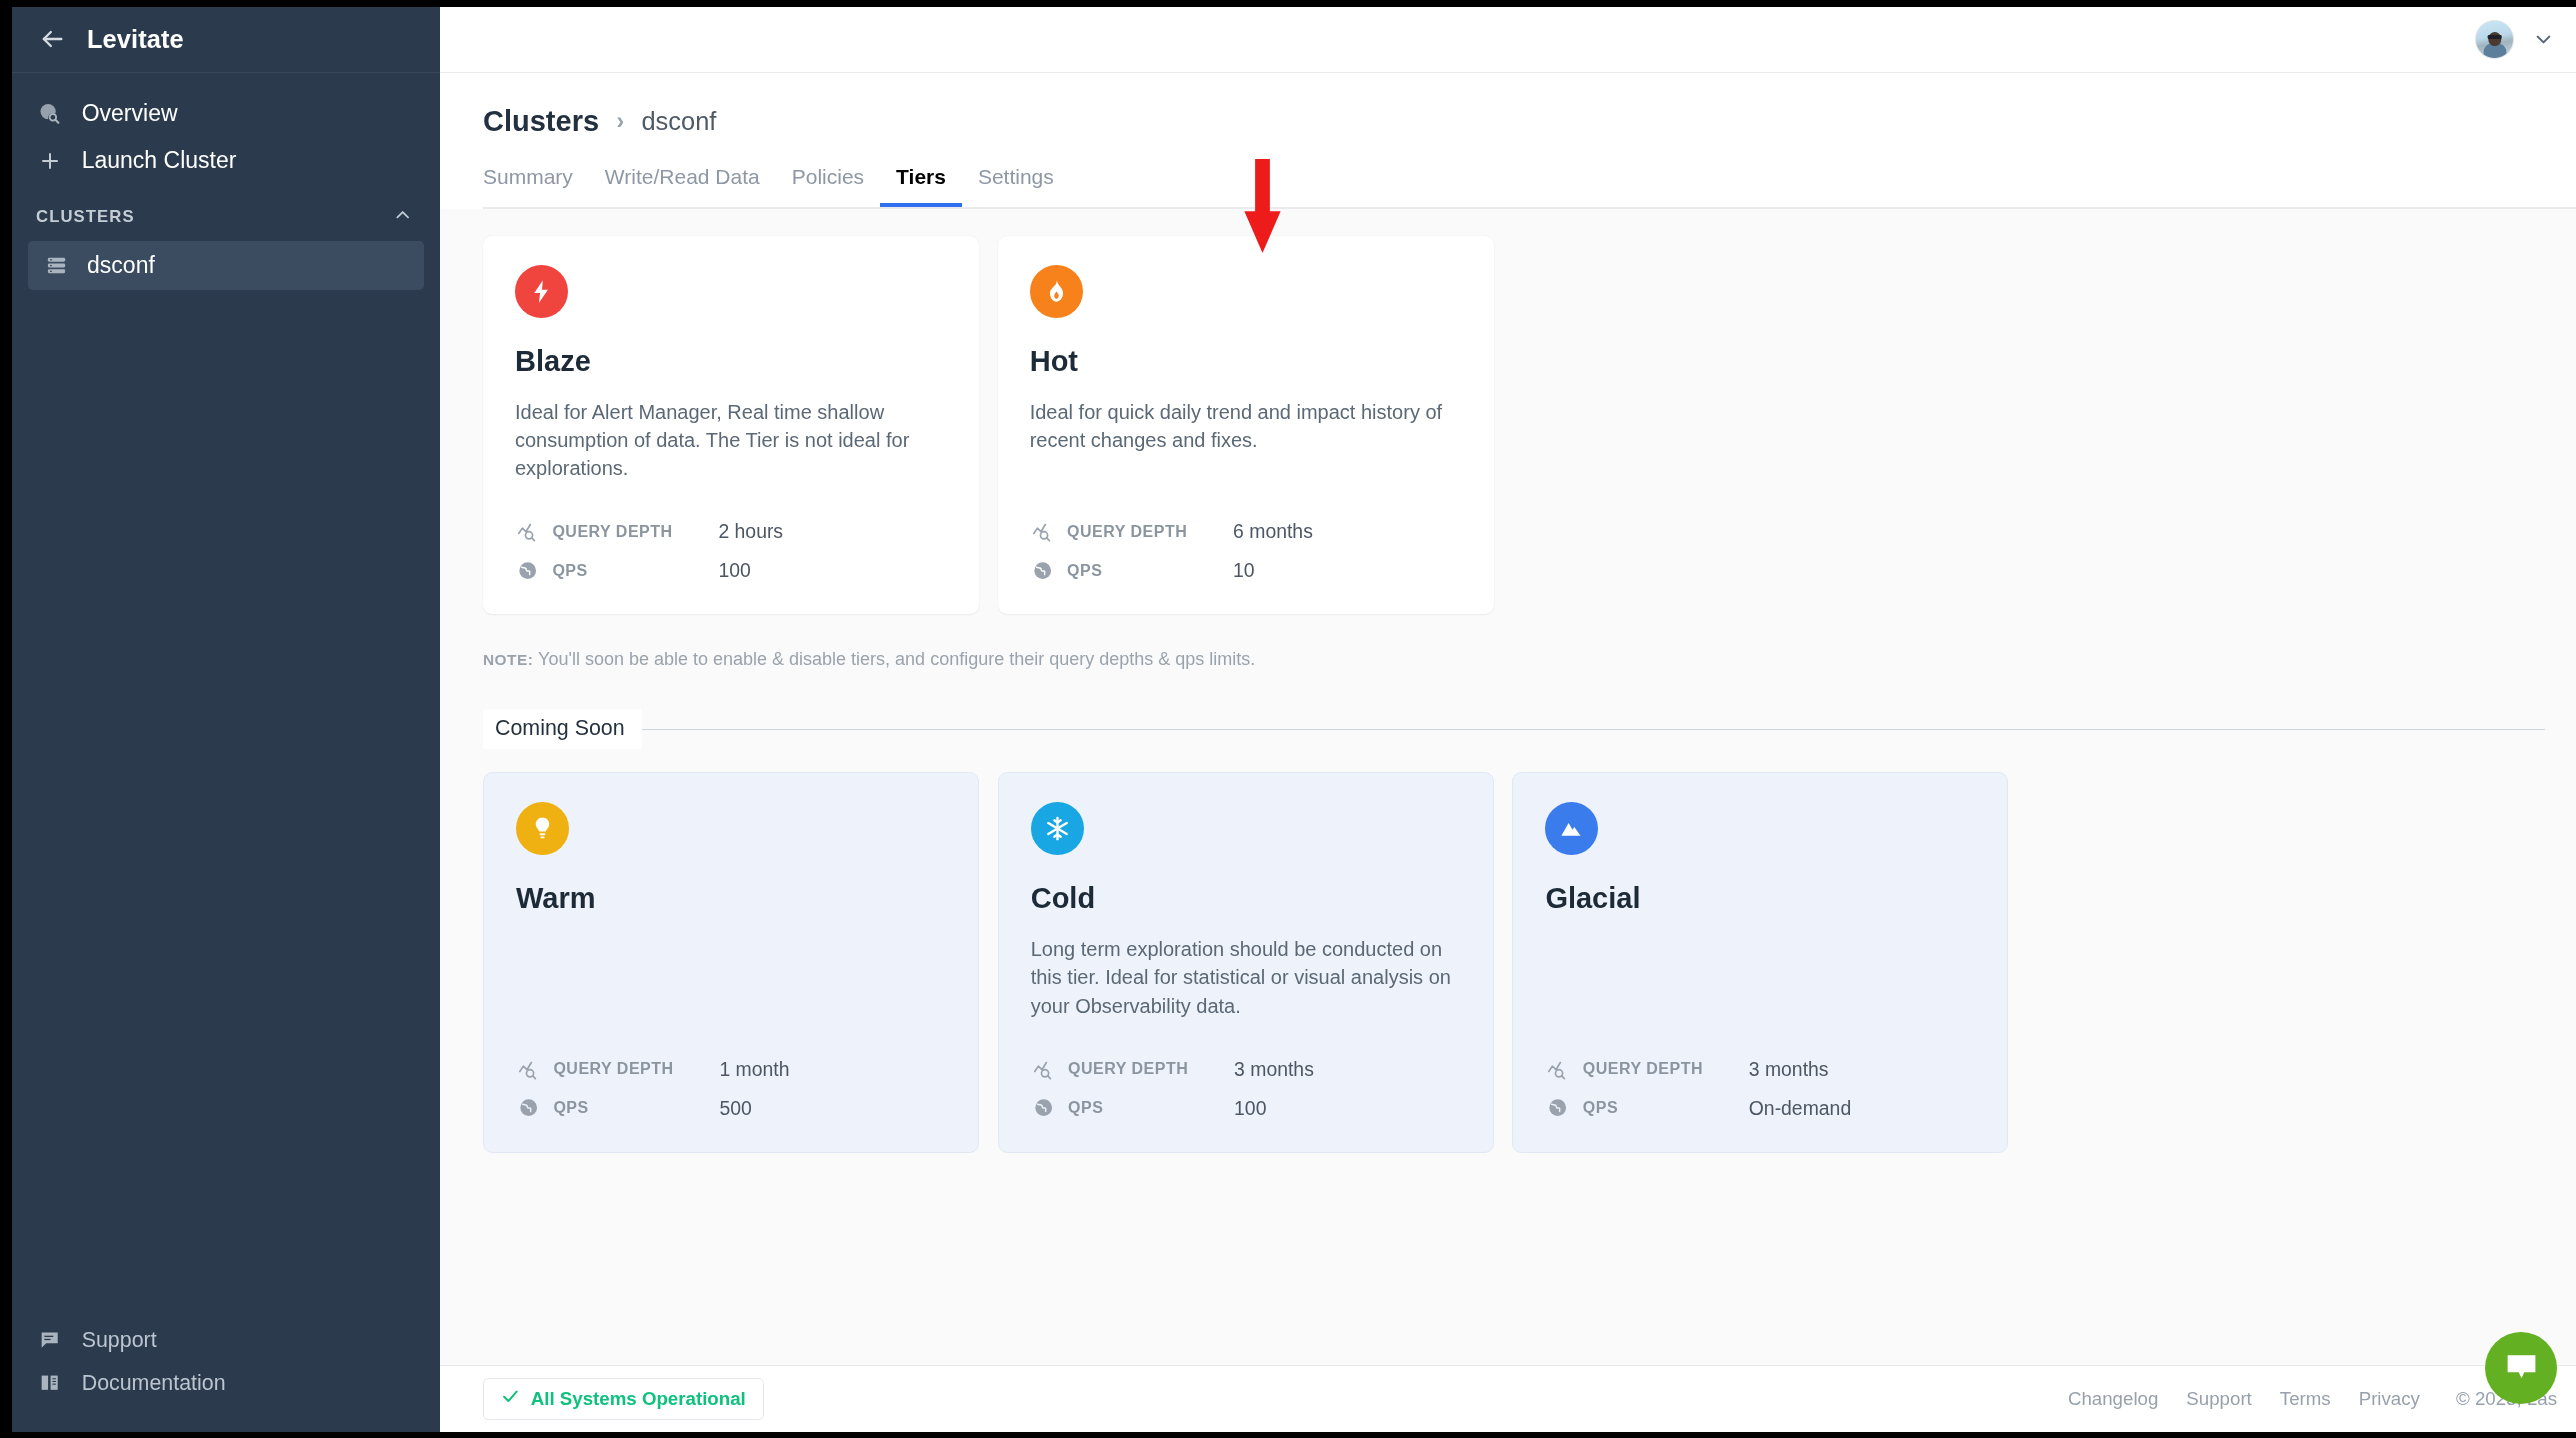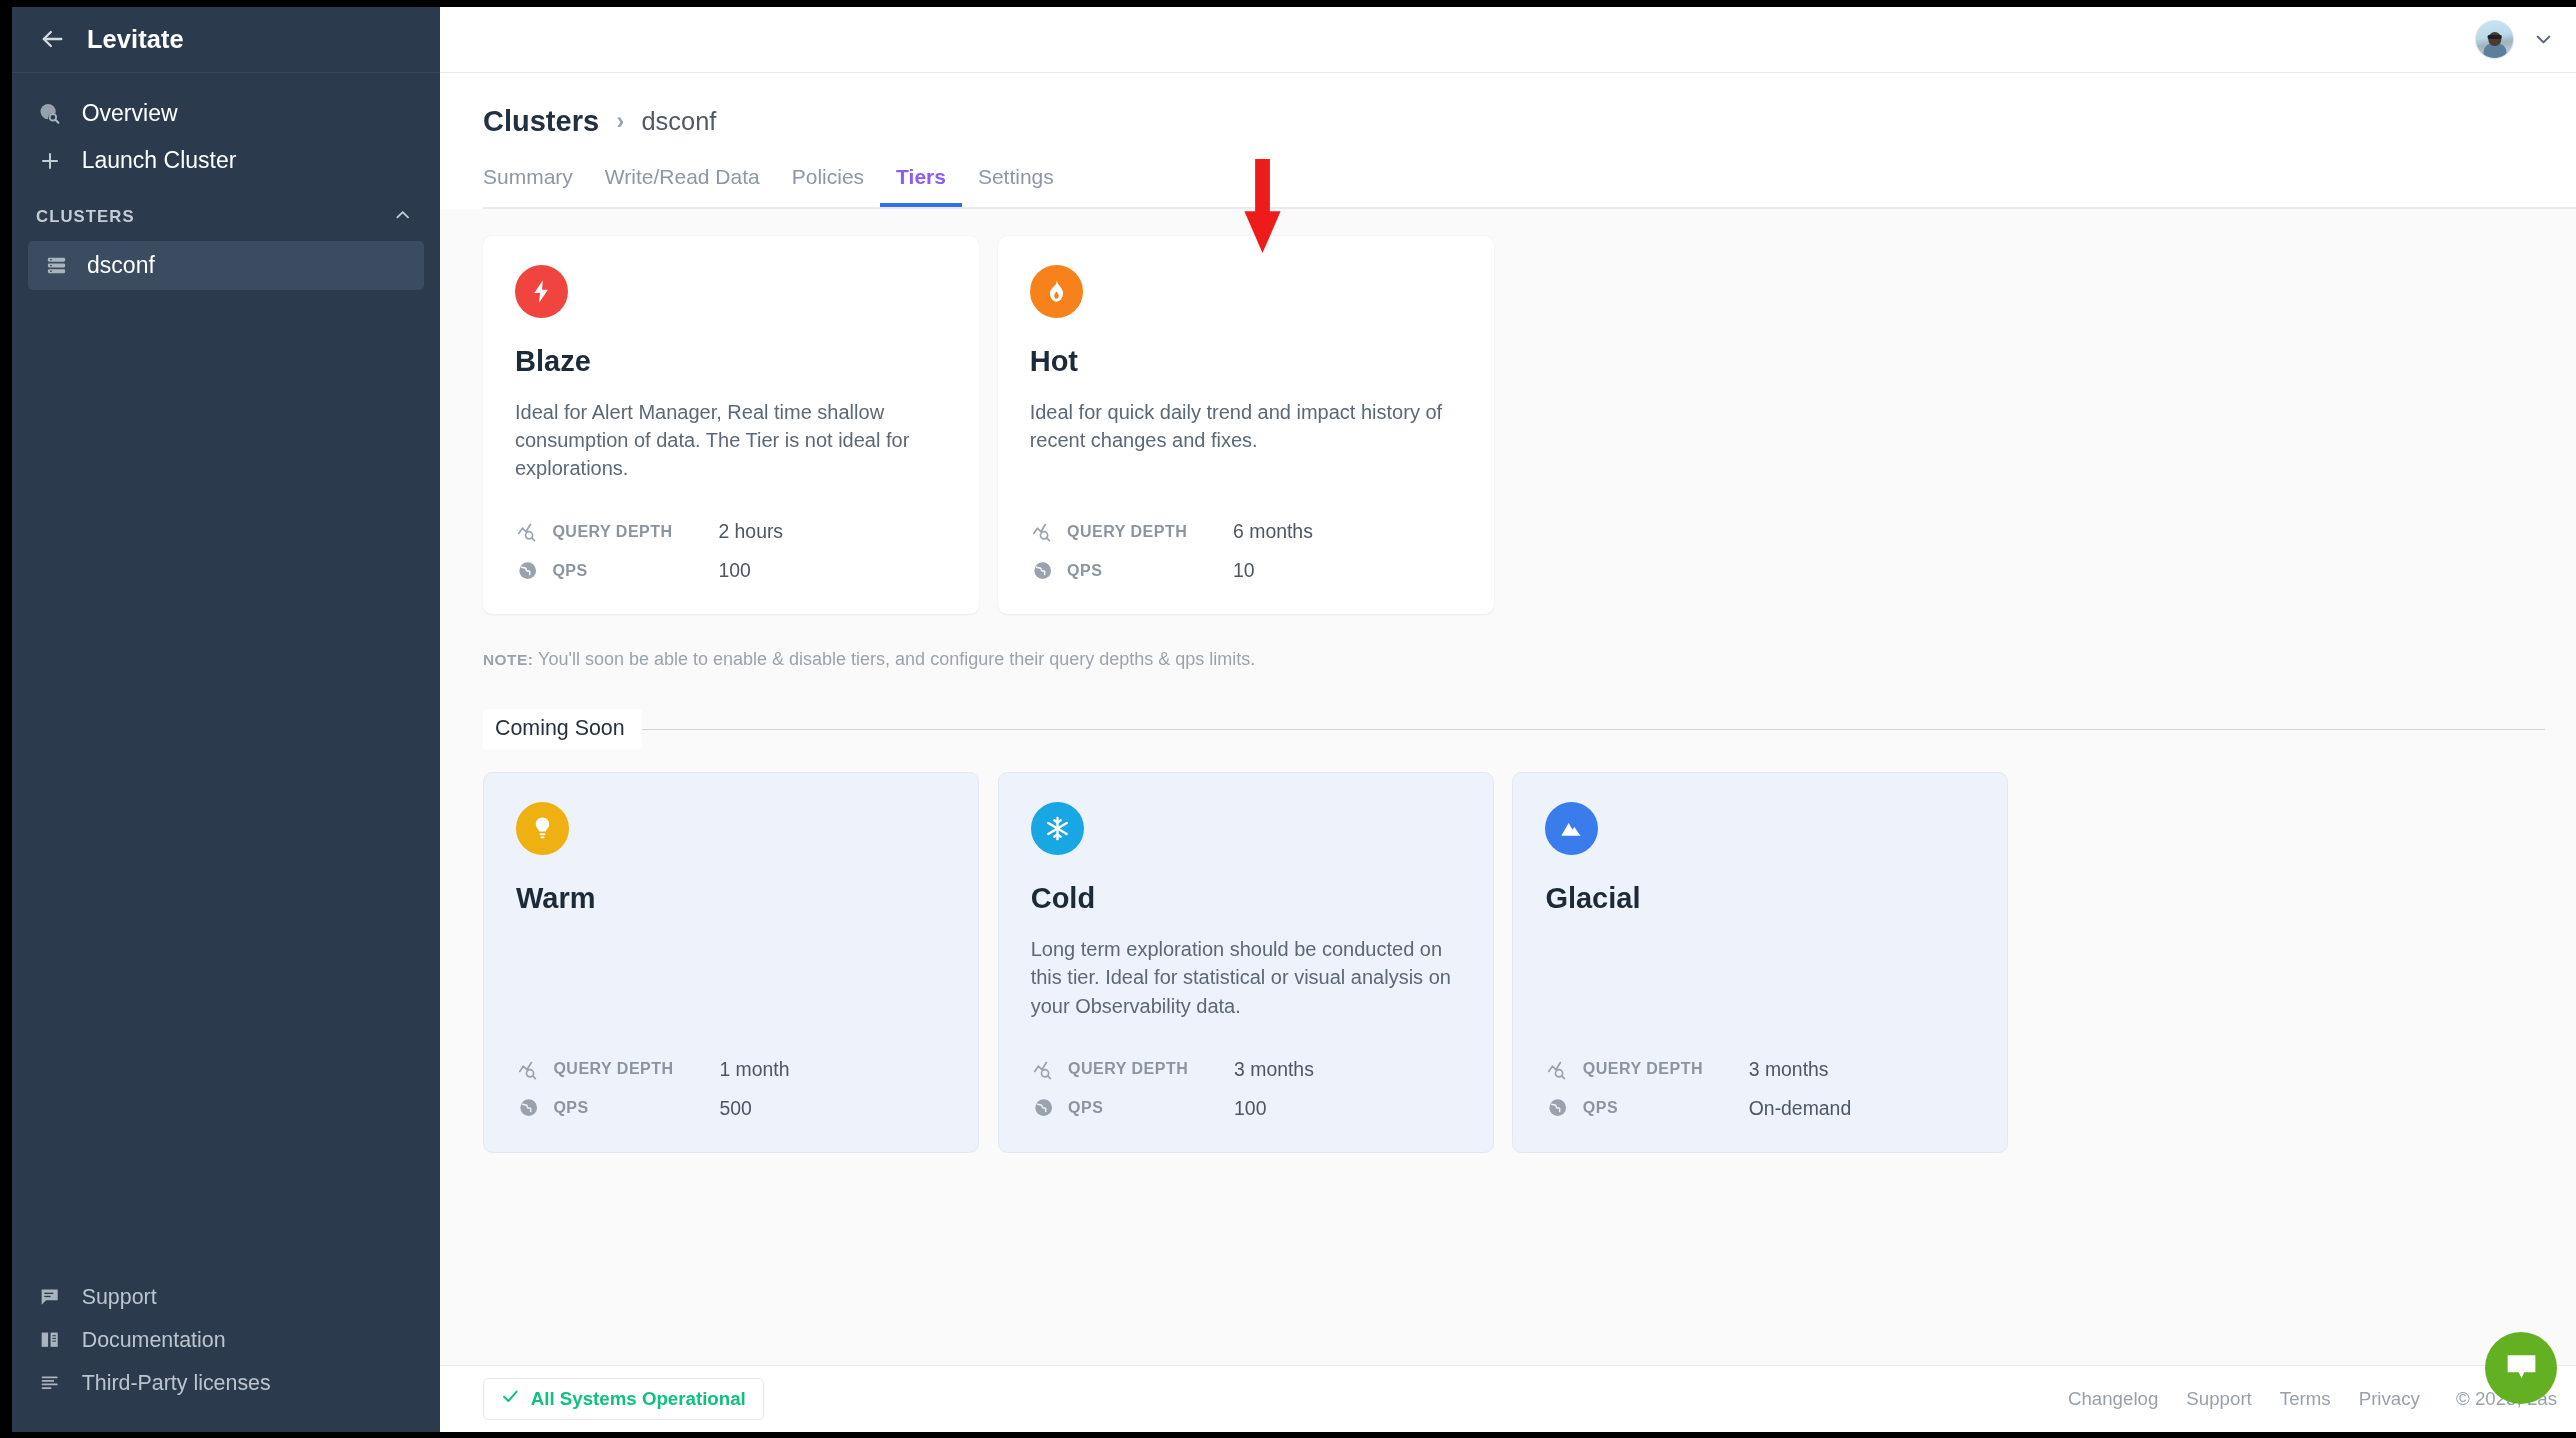--- a/index.html
+++ b/index.html
@@ -126,21 +126,21 @@
   .tab {
     font-size: 21px;
     color: #8d98a4;
     padding: 0 16px 14.7px 16px;
     cursor: pointer;
     border-bottom: 4.7px solid transparent;
     position: relative;
     white-space: nowrap;
   }
   .tab:first-child { padding-left: 0; }
-  .tab.active { color:#8b5cf6; font-weight:700; border-bottom-color:#2f6fed; }
+  .tab.active { color:#000000; font-weight:700; border-bottom-color:#2f6fed; }
   .tabs-rule { height:1.3px; background:#e8eaed; }
 
   .body-area { padding: 27px 43px 0 43px; }
 
   .cards-row { display:flex; gap: 18.7px; }
   .card {
     width: 496px;
     background: #ffffff;
     border-radius: 9.4px;
     padding: 29px 32px 31px 32px;
@@ -307,31 +307,20 @@
               <path d="M3 4h7.2v16H3z"></path>
               <path d="M13 4h8v16h-8z"></path>
               <rect x="15" y="7" width="4" height="1.2" fill="#2b3b4d"></rect>
               <rect x="15" y="10" width="4" height="1.2" fill="#2b3b4d"></rect>
               <rect x="15" y="13" width="4" height="1.2" fill="#2b3b4d"></rect>
             </svg>
         </span>
         <span>Documentation</span>
       </div>
 
-      <div class="nav-item muted">
-        <span class="nav-ico">
-          <svg width="21.4" height="21.4" viewBox="0 0 24 24" stroke="#aab4bf" stroke-width="2" stroke-linecap="round">
-              <line x1="4" y1="6" x2="20" y2="6"></line>
-              <line x1="4" y1="10" x2="16" y2="10"></line>
-              <line x1="4" y1="14" x2="20" y2="14"></line>
-              <line x1="4" y1="18" x2="13" y2="18"></line>
-            </svg>
-        </span>
-        <span>Third-Party licenses</span>
-      </div>
 
     </div>
   </aside>
 
   <section class="main">
 
     <div class="topbar">
       <span class="avatar">
         <span class="body"></span>
         <span class="head"></span>

